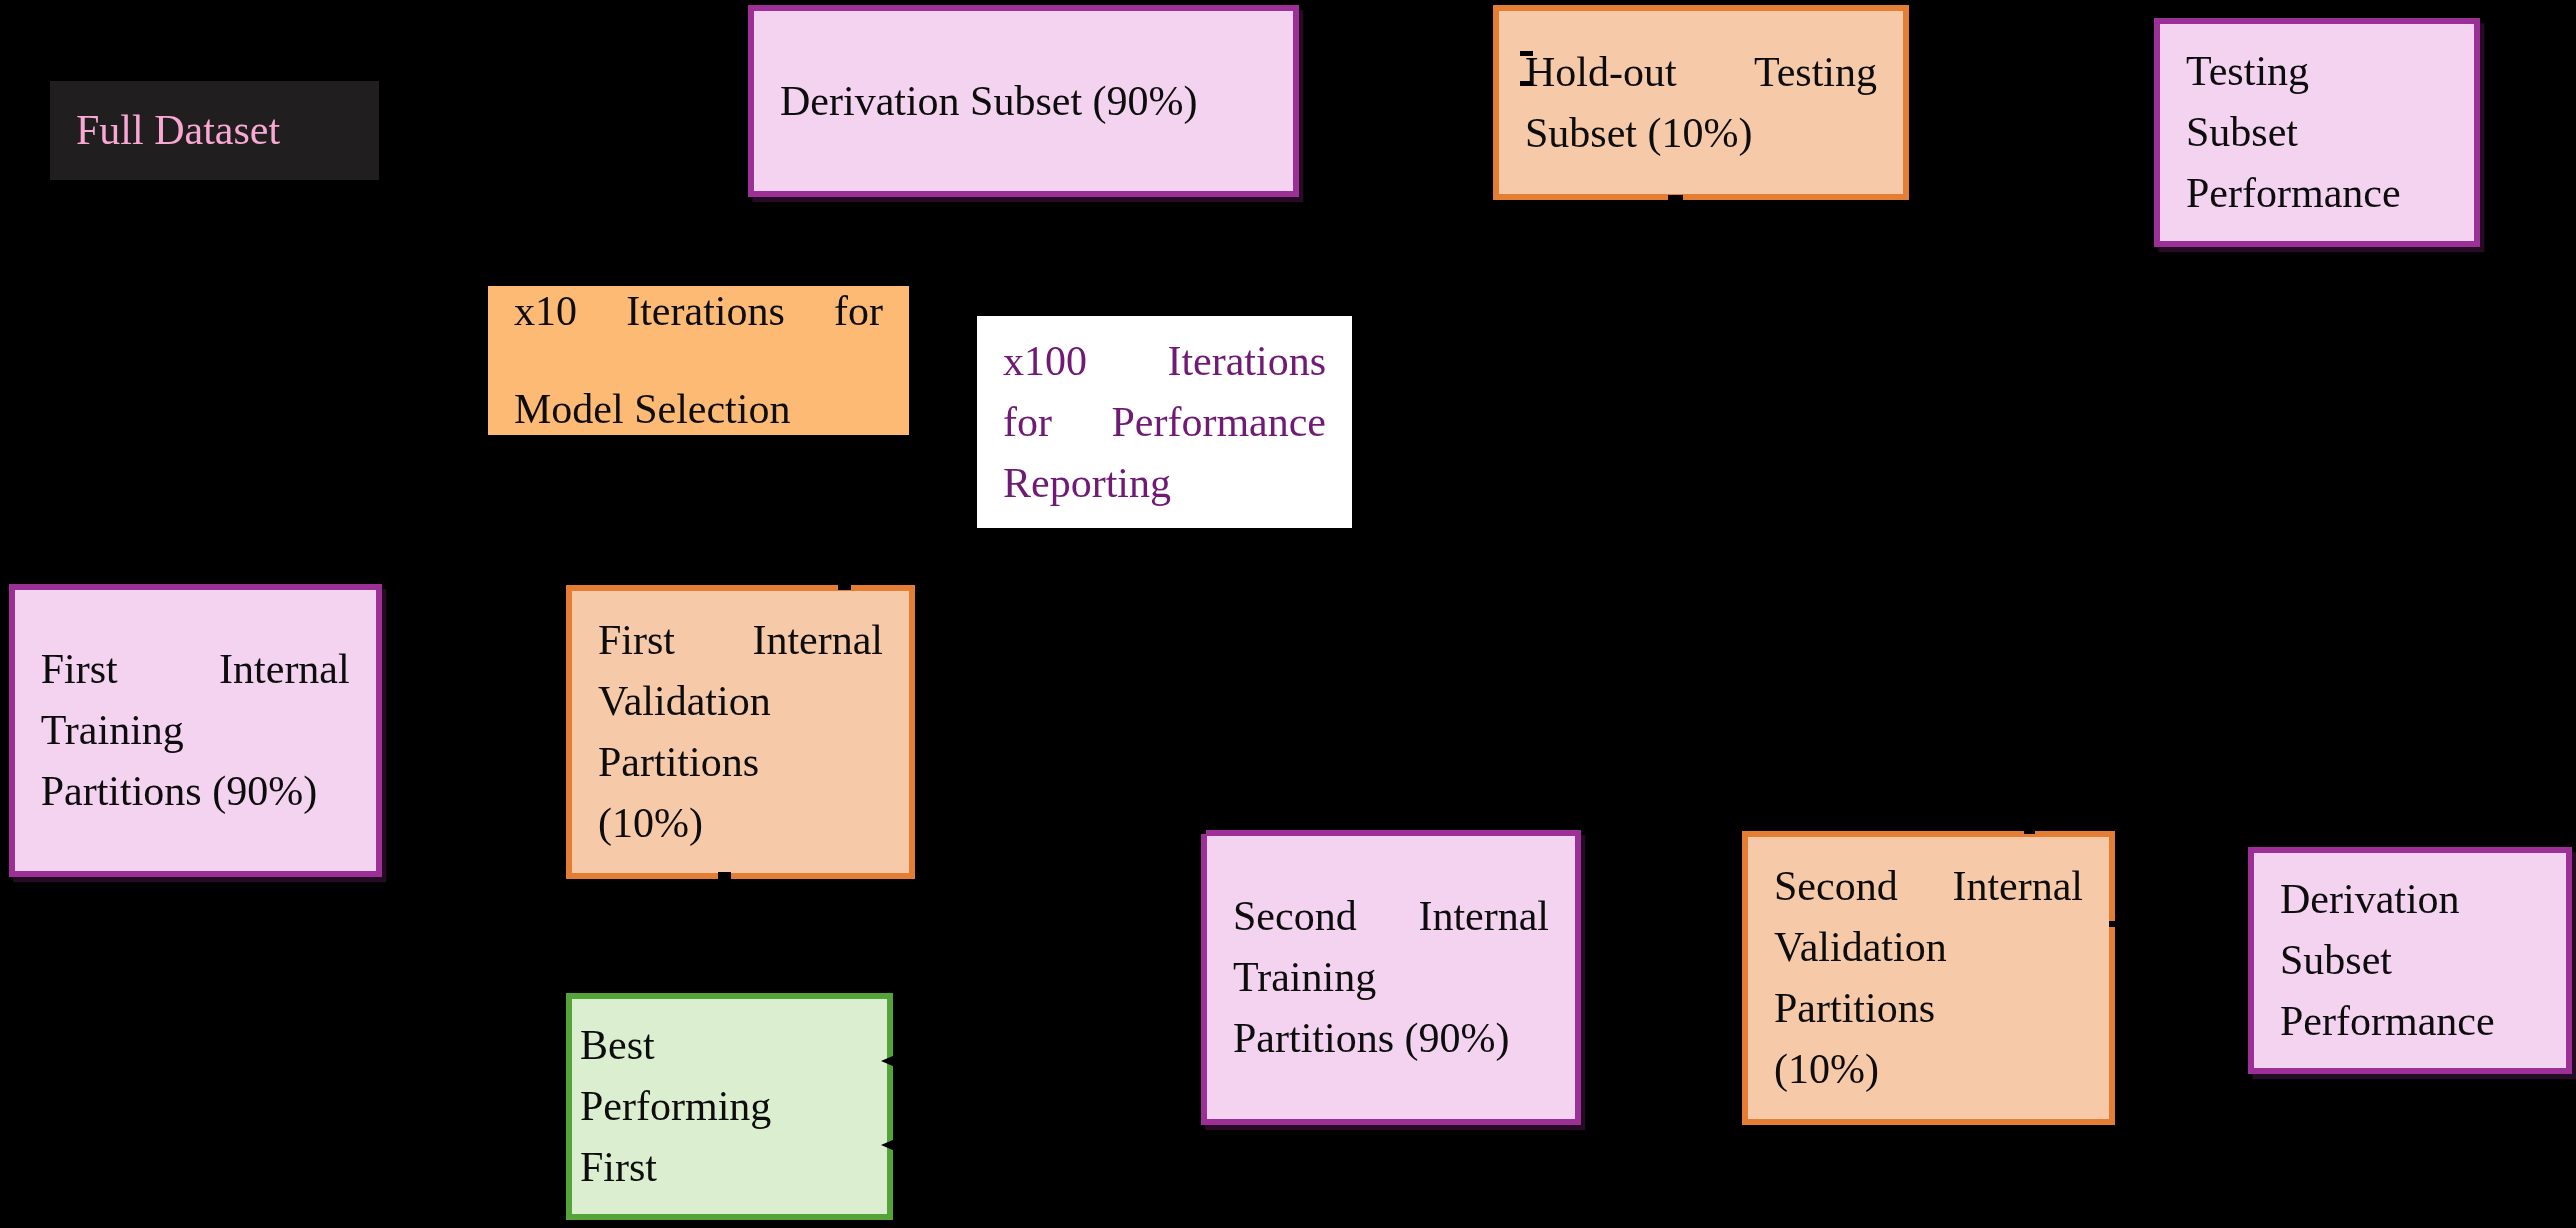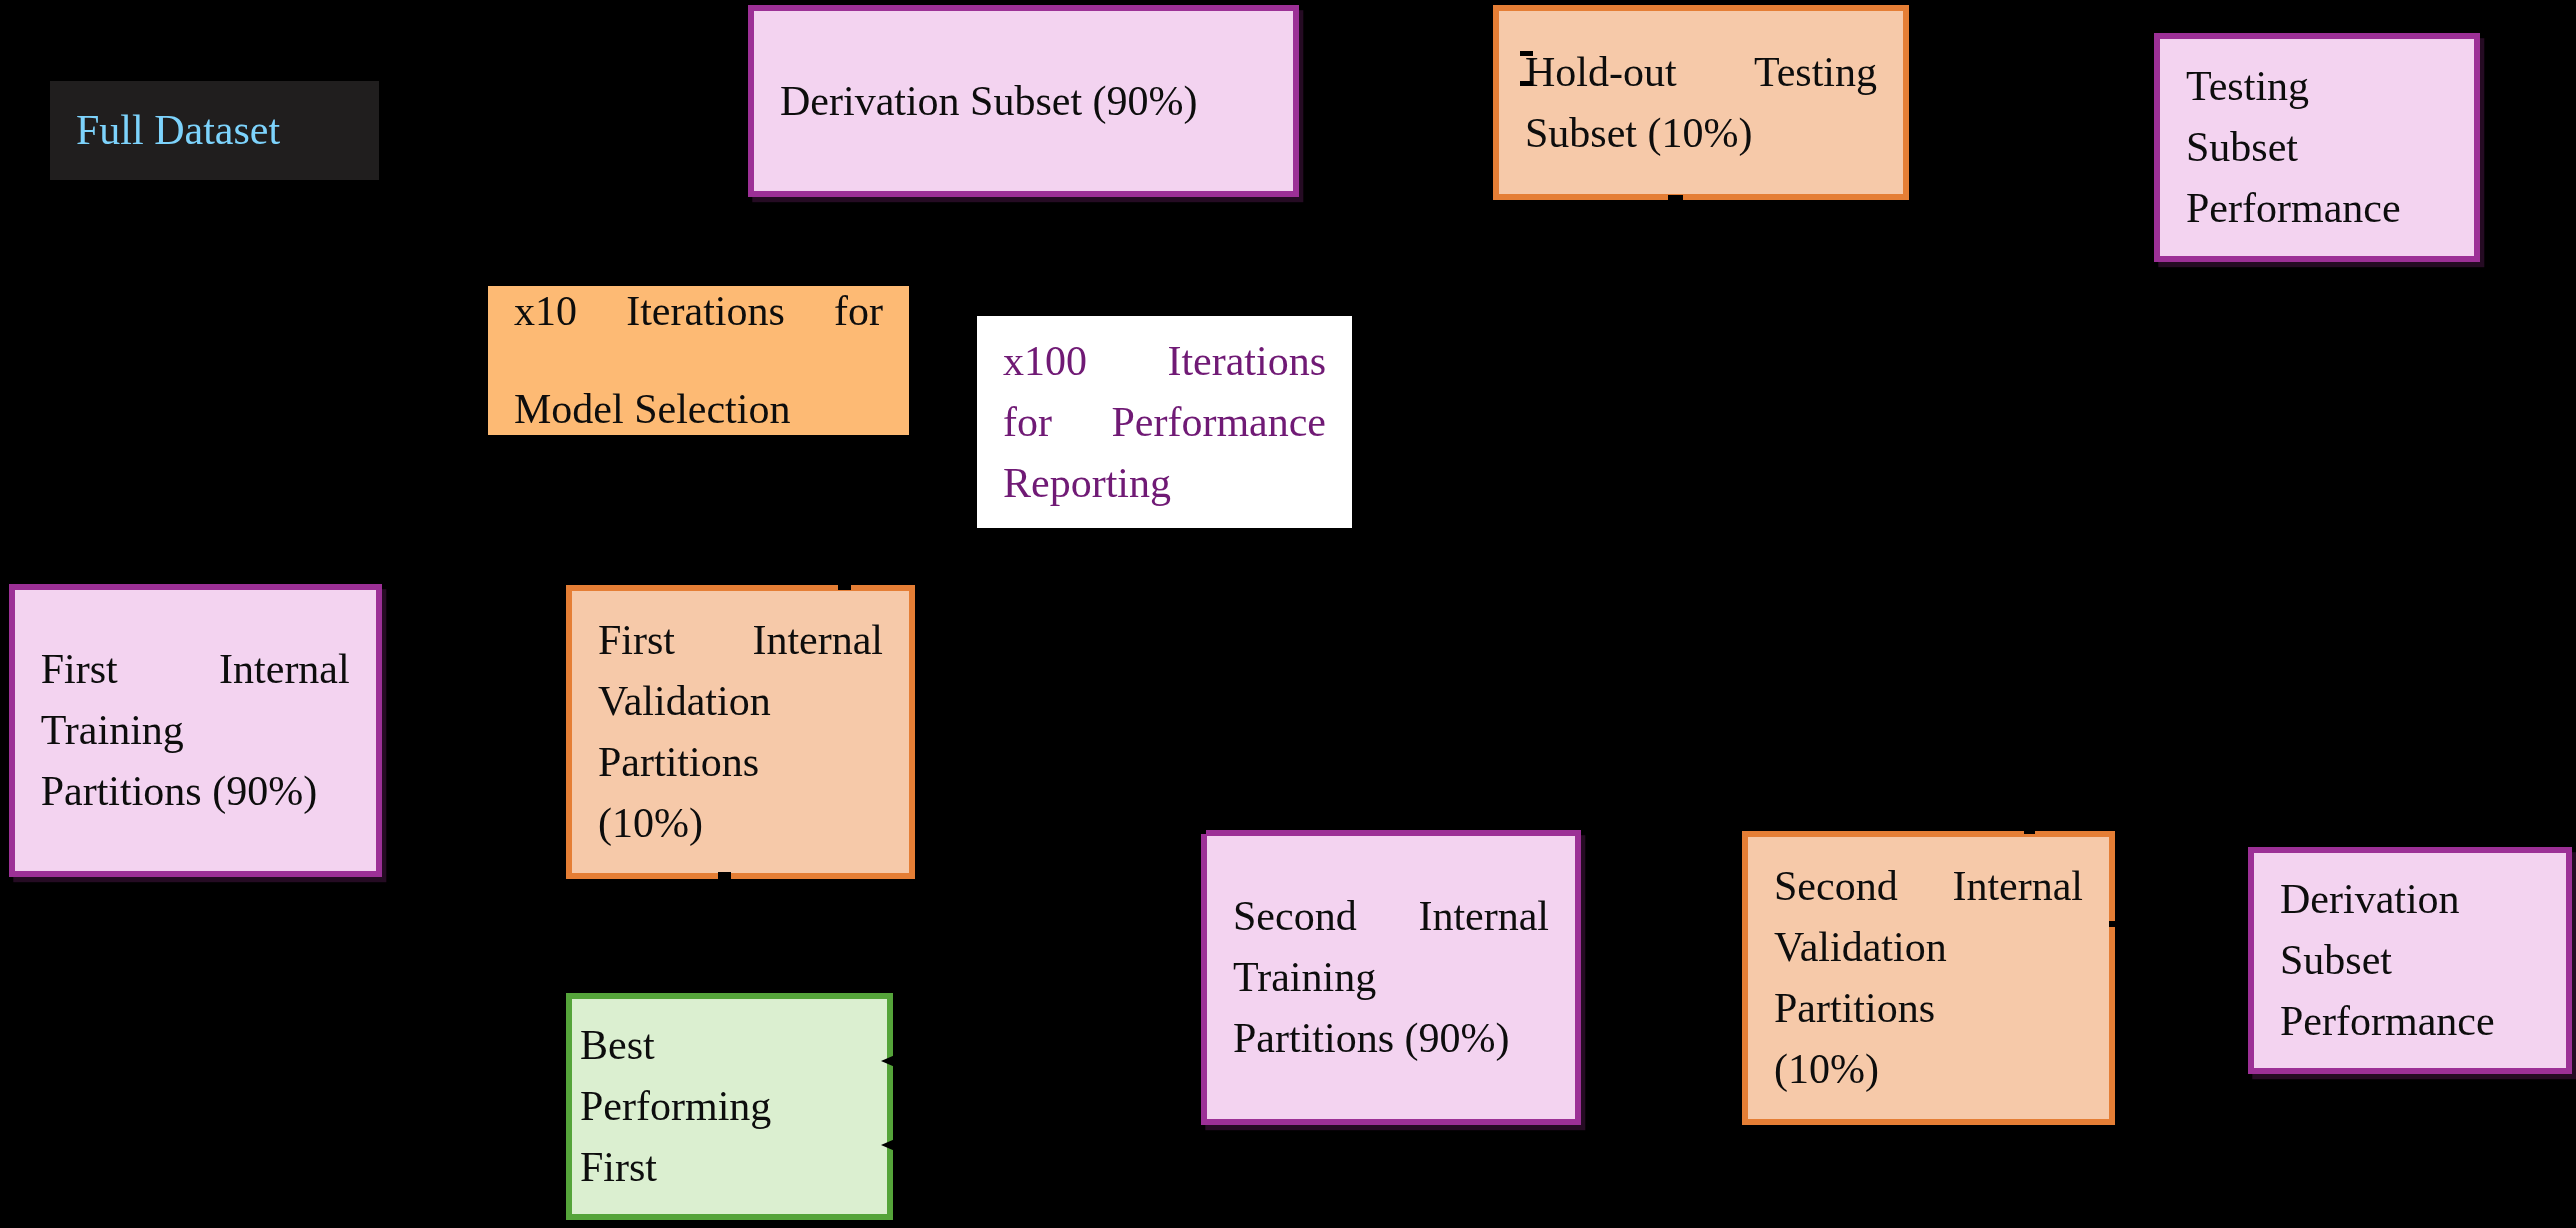--- a/index.html
+++ b/index.html
@@ -48,31 +48,31 @@
     border-top: 9.5px solid transparent;
     border-bottom: 9.5px solid transparent;
     border-right: 21px solid #000000;
     z-index: 5;
   }
 </style>
 </head>
 <body>
 
 <div id="canvas" style="width: 2576px; height: 1228px; background: rgb(0, 0, 0);">
-    <div class="box" style="left: 50px; top: 81px; width: 329px; height: 99px; background: rgb(32, 30, 30); color: #7dd3fc;">
+    <div class="box" style="left: 50px; top: 81px; width: 329px; height: 99px; background: rgb(32, 30, 30); color: #f9a8d4;">
       <div class="line">Full Dataset</div>
     </div>
     <div class="box shadowed" style="left: 748px; top: 5.2px; width: 551px; height: 192px; background: rgb(243, 211, 240); color: rgb(13, 13, 13); border: 6px solid rgb(156, 48, 150);">
       <div class="line">Derivation Subset (90%)</div>
     </div>
     <div class="box" style="left: 1493px; top: 5.2px; width: 416px; height: 195px; background: rgb(246, 201, 169); color: rgb(13, 13, 13); border: 6px solid rgb(229, 126, 53);">
       <div class="line spread">Hold-out Testing</div>
       <div class="line">Subset (10%)</div>
     </div>
-    <div class="box shadowed" style="left: 2154px; top: 33px; width: 326px; height: 229px; background: rgb(243, 211, 240); color: rgb(13, 13, 13); border: 6px solid rgb(156, 48, 150);">
+    <div class="box shadowed" style="left: 2154px; top: 18px; width: 326px; height: 229px; background: rgb(243, 211, 240); color: rgb(13, 13, 13); border: 6px solid rgb(156, 48, 150);">
       <div class="line">Testing</div>
       <div class="line">Subset</div>
       <div class="line">Performance</div>
     </div>
     <div class="box" style="left: 488px; top: 286px; width: 421px; height: 149px; background: #fdba74; color: rgb(13, 13, 13); gap: 37px;">
       <div class="line spread">x10 Iterations for</div>
       <div class="line">Model Selection</div>
     </div>
     <div class="box" style="left: 977px; top: 316px; width: 375px; height: 212px; background: rgb(255, 255, 255); color: #701a75;">
       <div class="line spread">x100 Iterations</div>

